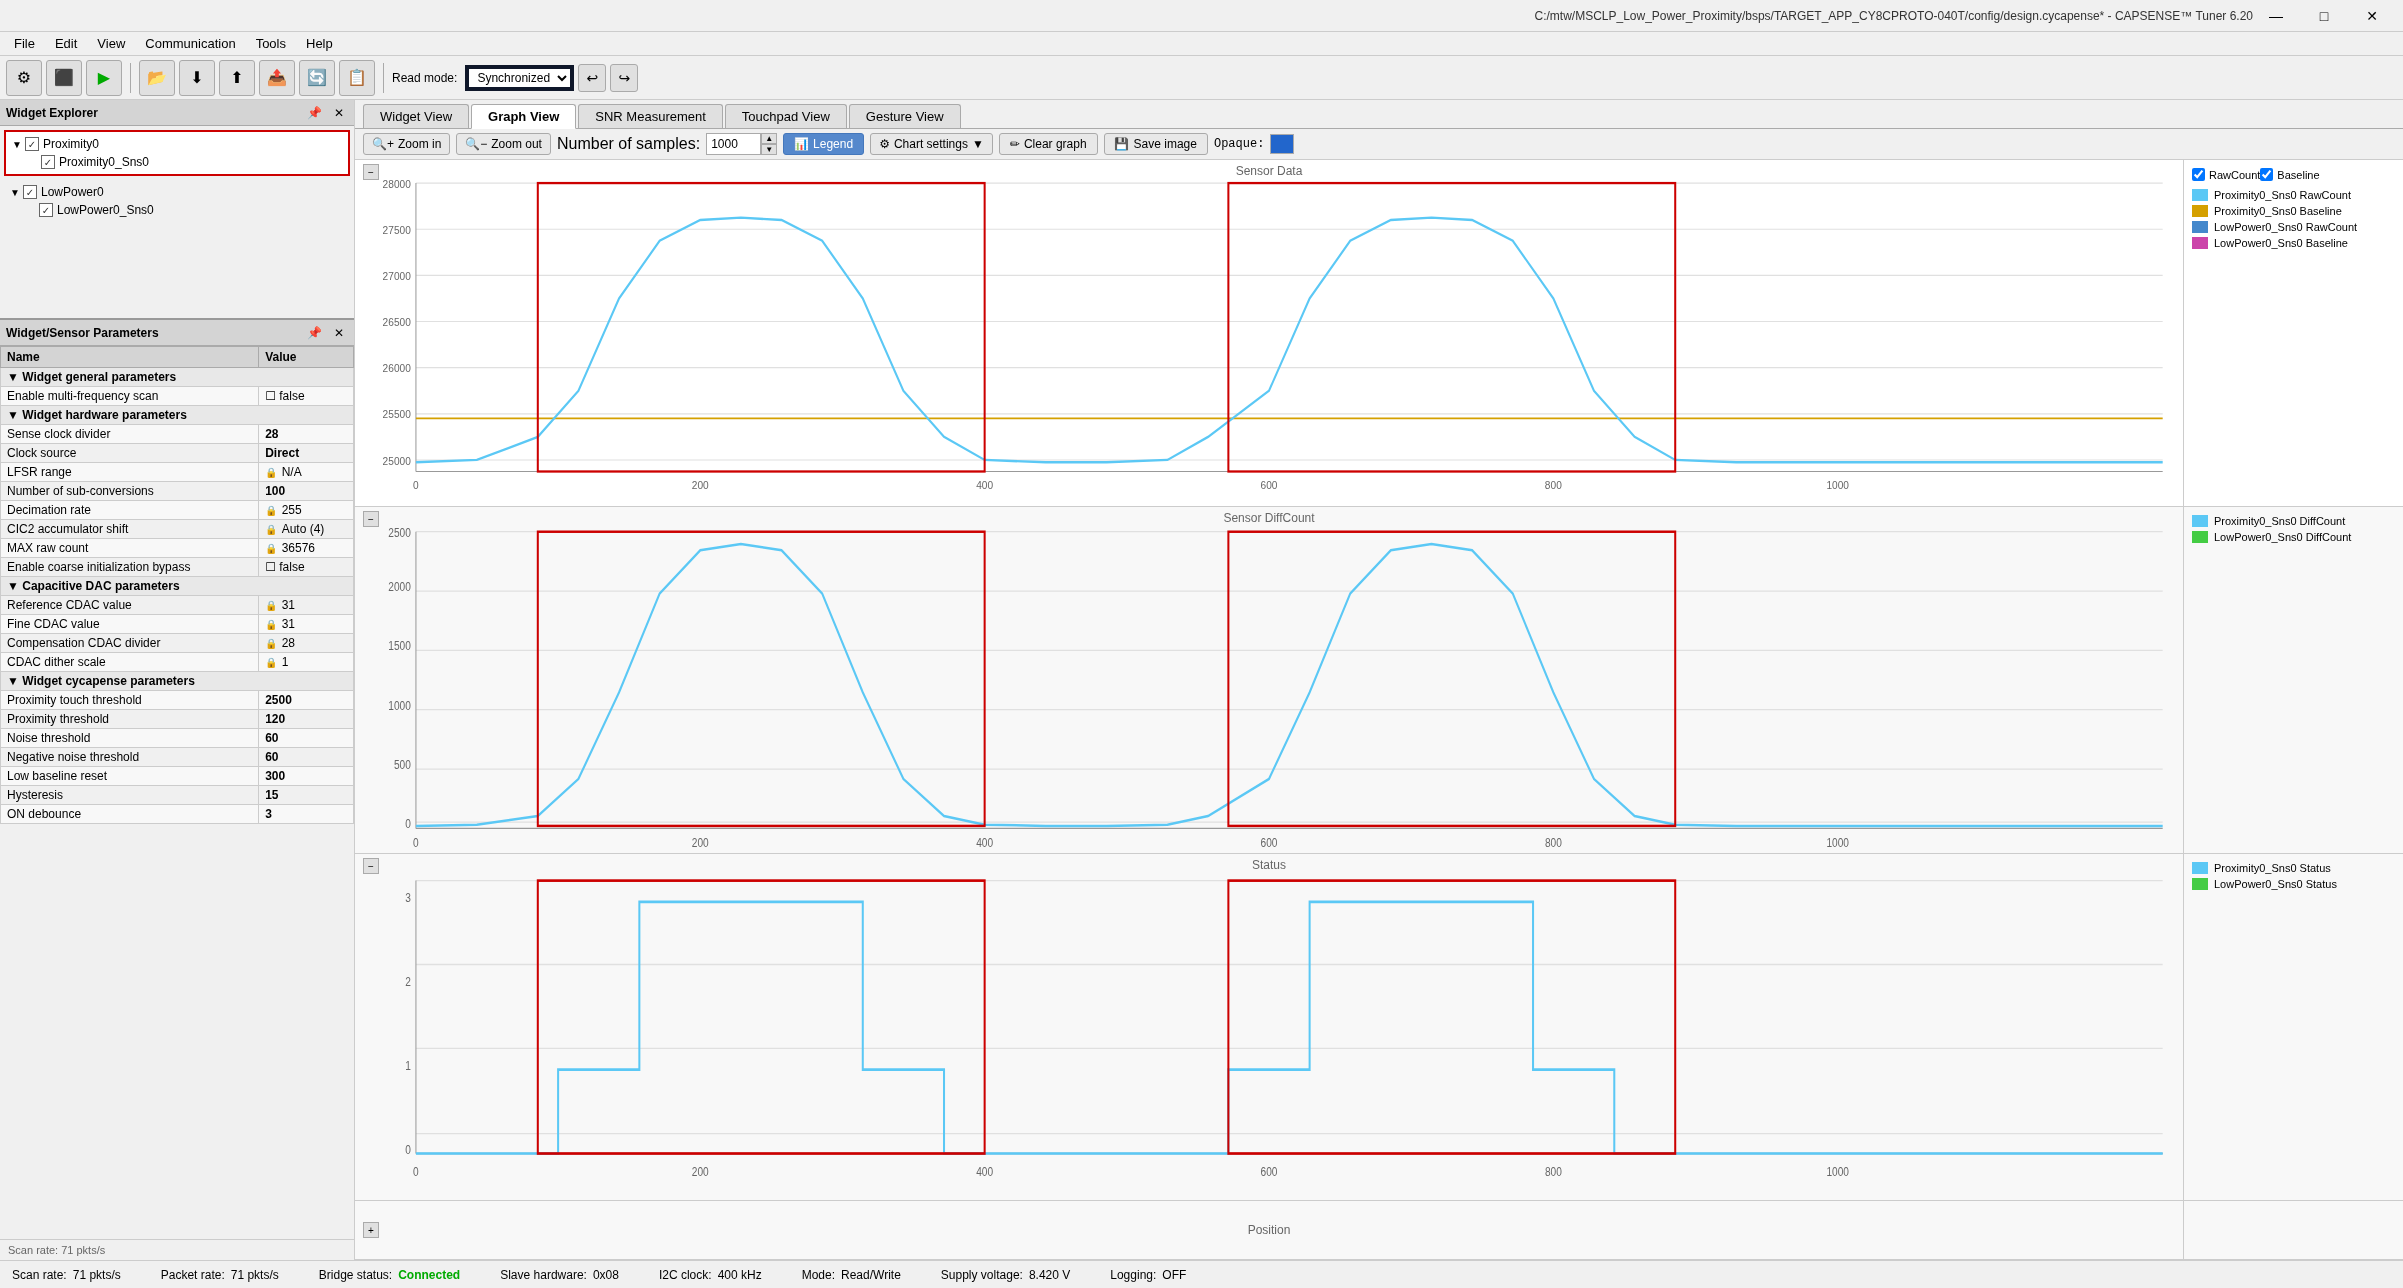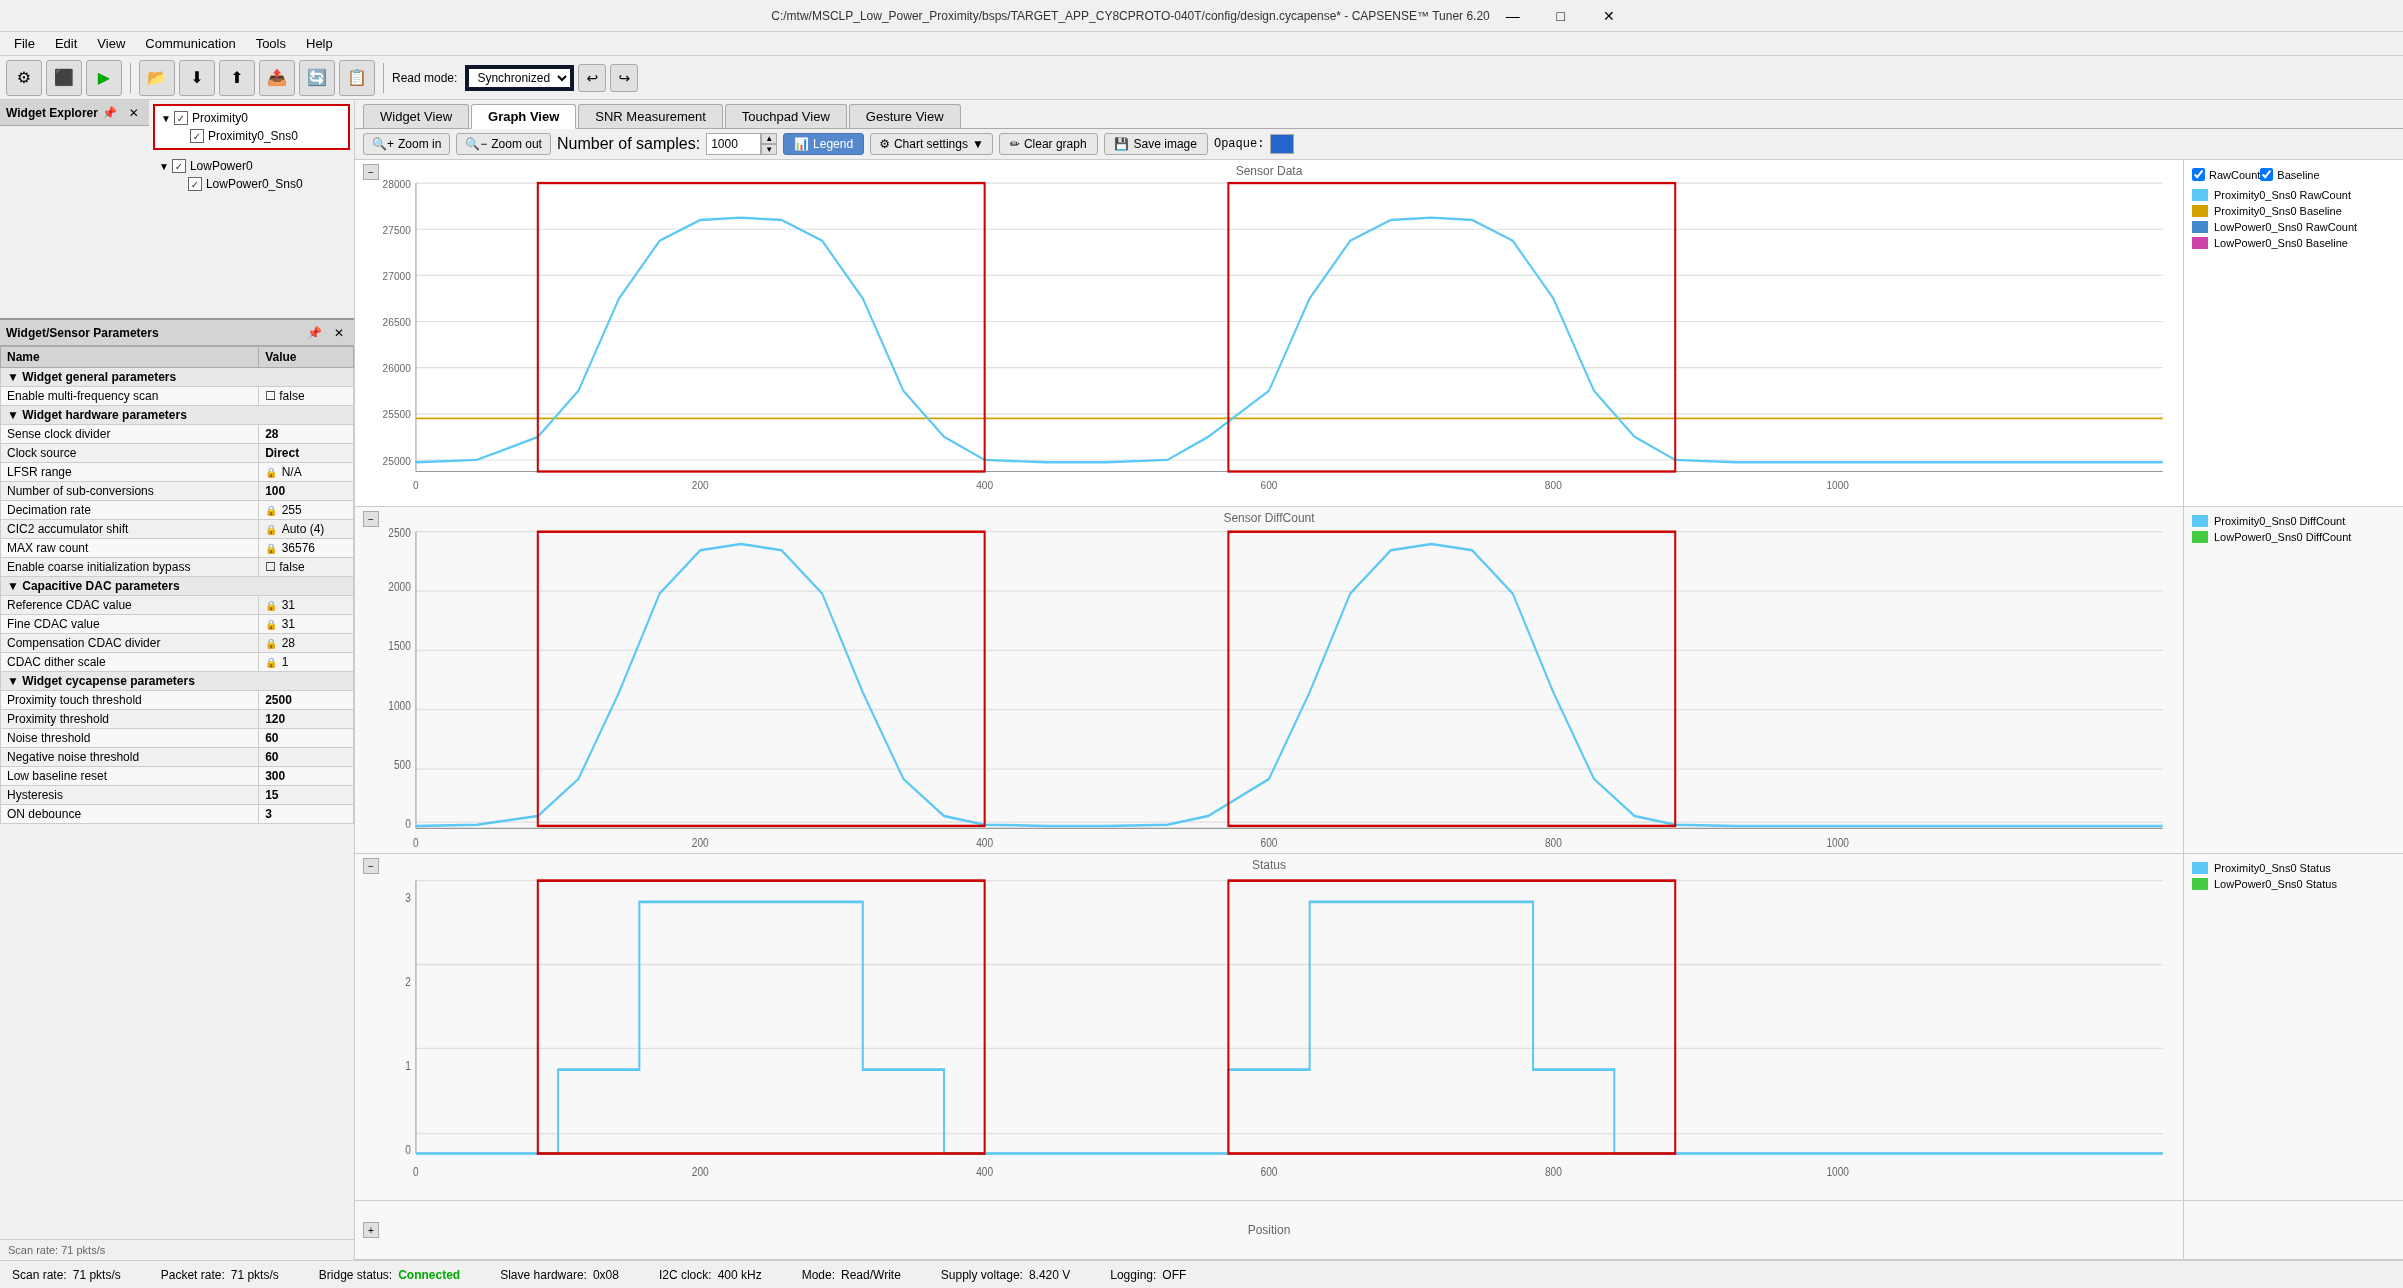--- a/index.html
+++ b/index.html
@@ -4,21 +4,21 @@
   <style>
     * { box-sizing: border-box; margin: 0; padding: 0; }
     body { font-family: 'Segoe UI', Arial, sans-serif; font-size: 12px; background: #f0f0f0; overflow: hidden; width: 2403px; height: 1288px; }
     
     
     .title-bar {
       background: #f0f0f0;
       height: 32px;
       display: flex;
       align-items: center;
-      justify-content: center;
+      justify-content: flex-end;
       padding: 0 8px;
       border-bottom: 1px solid #ccc;
     }
     .title-bar-title { font-size: 12px; color: #333; }
     .title-bar-controls { display: flex; gap: 2px; }
     .title-bar-btn {
       width: 46px; height: 30px;
       background: transparent;
       border: none;
       cursor: pointer;
@@ -94,21 +94,21 @@
       background: #f0f0f0;
       border-right: 1px solid #ccc;
       overflow: hidden;
     }
 
     
     .widget-explorer {
       height: 220px;
       border-bottom: 2px solid #999;
       display: flex;
-      flex-direction: row;
+      flex-direction: column;
     }
     .panel-header {
       background: #d4d4d4;
       height: 26px;
       display: flex;
       align-items: center;
       justify-content: space-between;
       padding: 0 6px;
       border-bottom: 1px solid #aaa;
       font-size: 12px;

